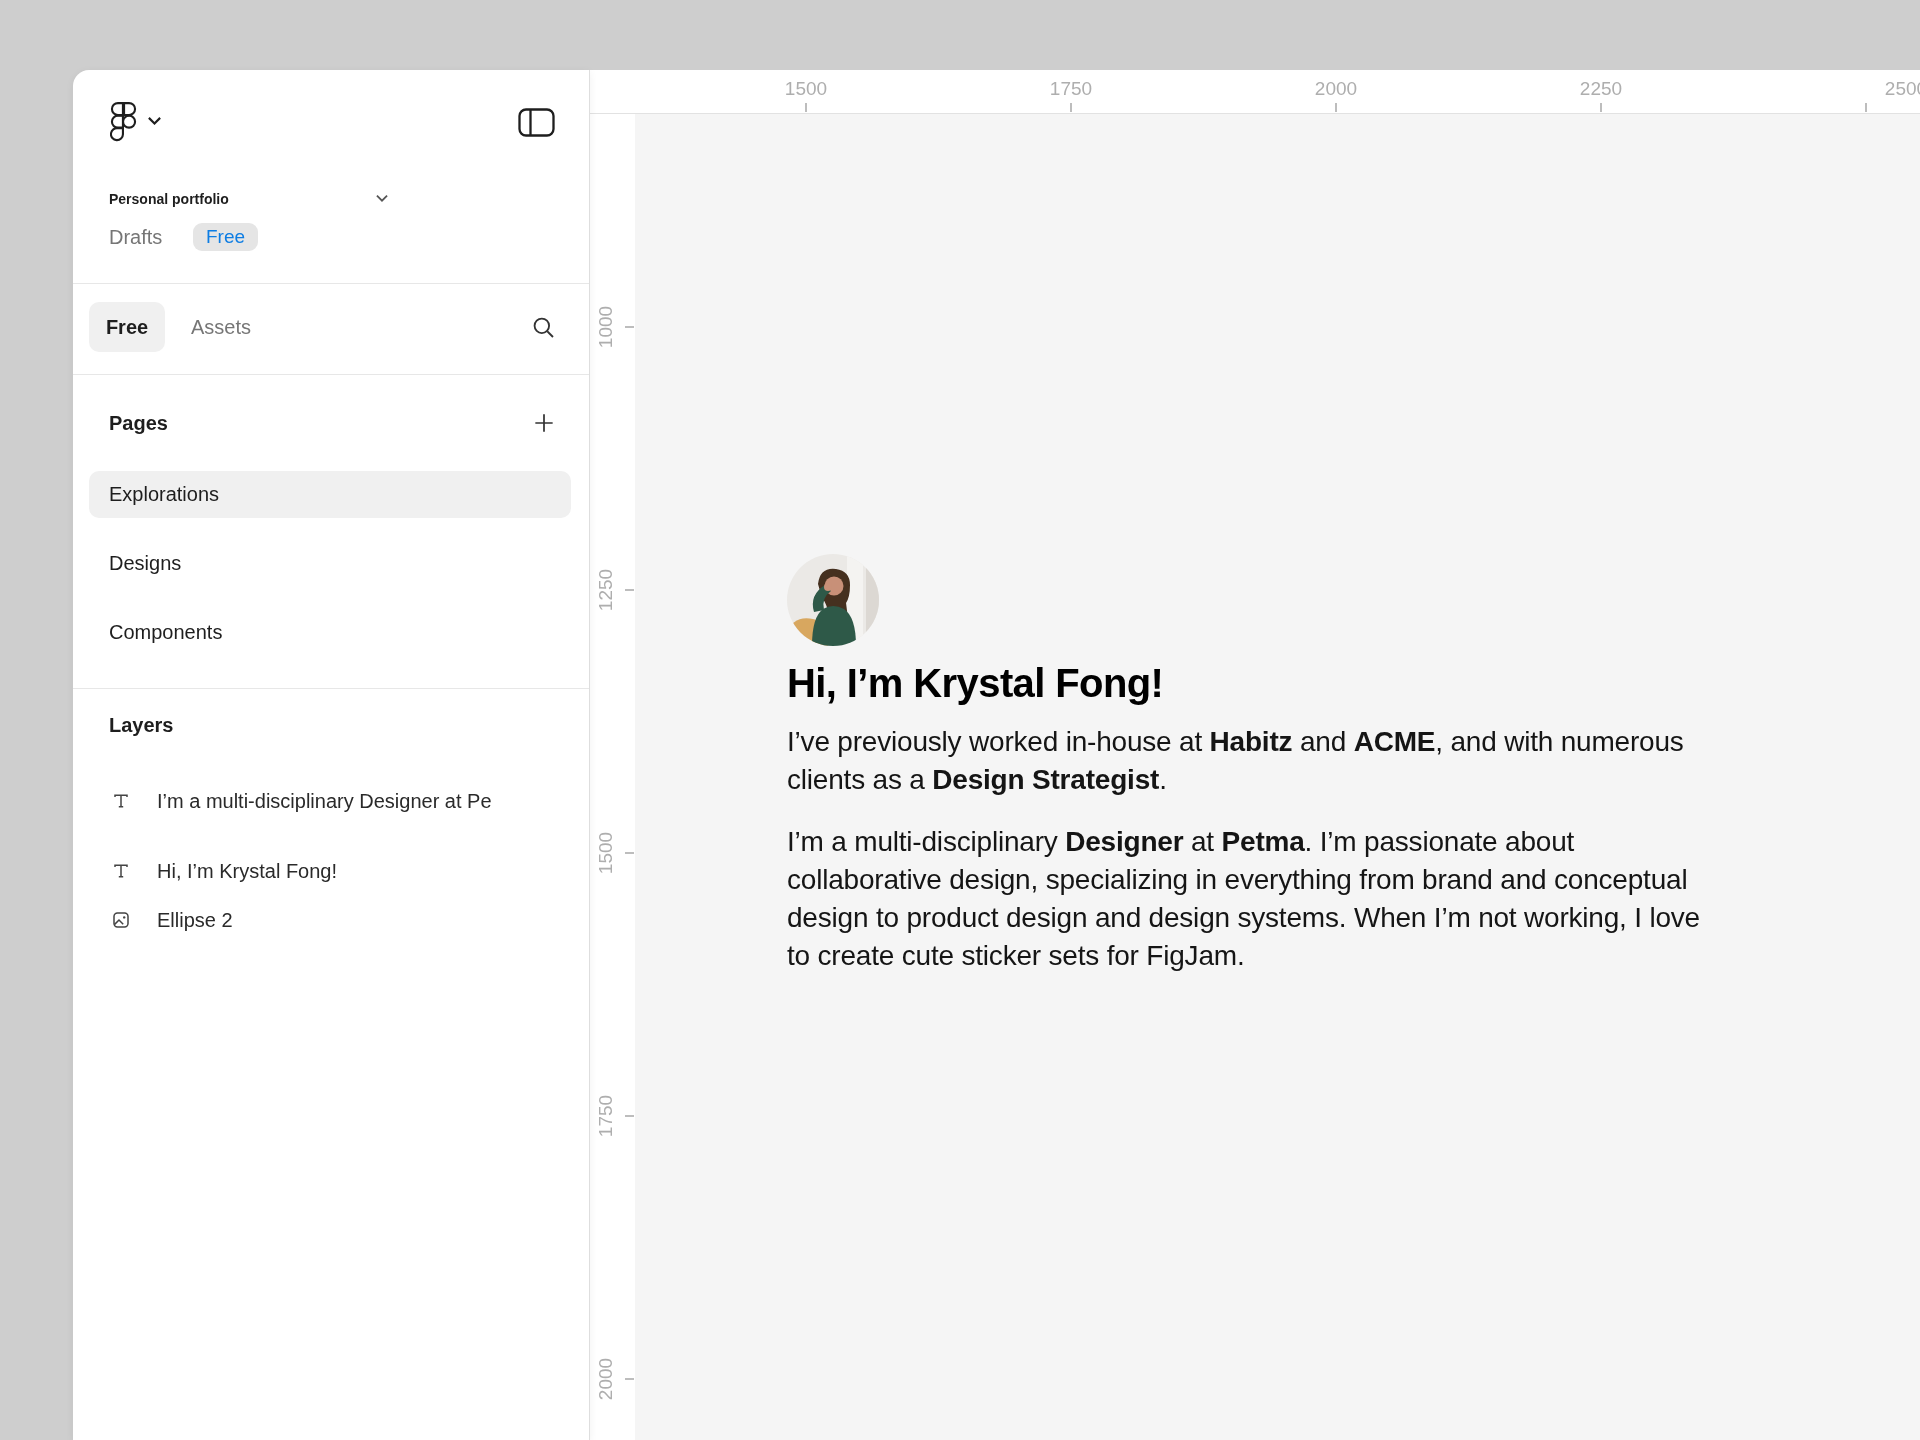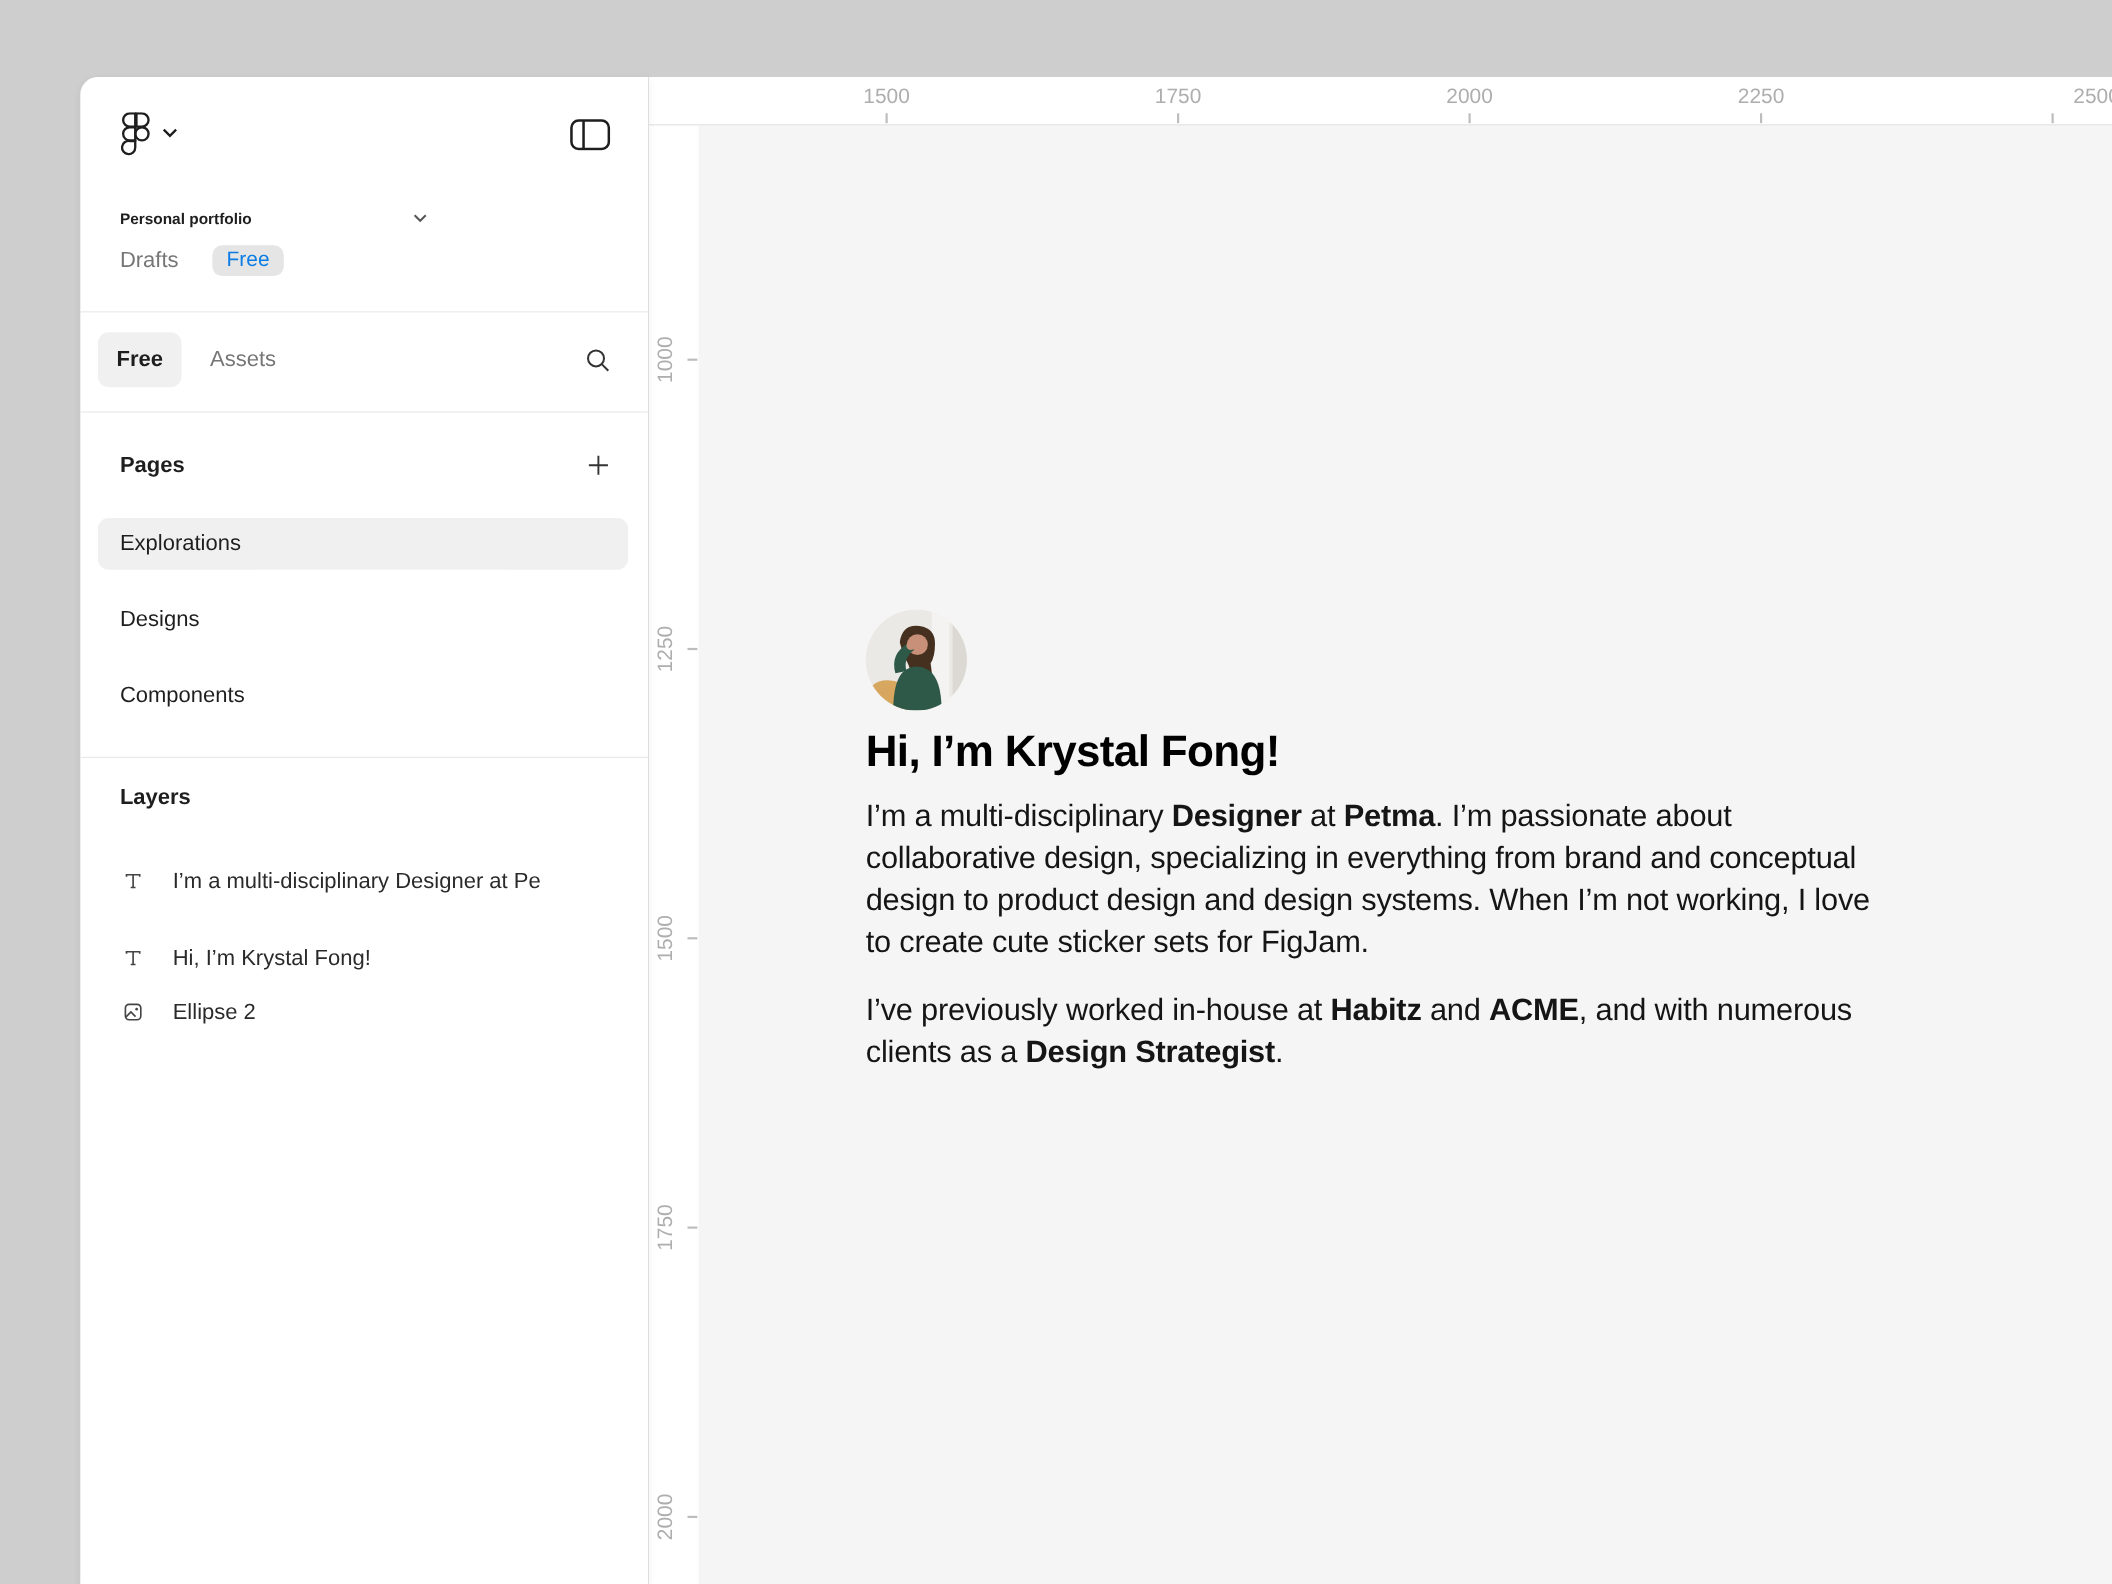--- a/index.html
+++ b/index.html
@@ -92,22 +92,22 @@
       <rect x="60" y="0" width="16" height="92" fill="#f4f3f1"></rect>
       <rect x="79" y="0" width="13" height="92" fill="#dcd8d3"></rect>
       <path d="M-2 92 Q0 60 26 65 Q45 69 41 92 Z" fill="#d8a75f"></path>
       <path d="M31 30 Q33 13 49 15 Q63 17 63 31 Q63 43 59 49 L63 80 Q50 70 44 73 Q41 50 35 44 Z" fill="#45301f"></path>
       <circle cx="47" cy="32" r="9.5" fill="#c89078"></circle>
       <path d="M27 58 Q22 41 38 31 L44 37 Q34 44 37 56 Z" fill="#2e5948"></path>
       <circle cx="41" cy="33" r="4" fill="#c89078"></circle>
       <path d="M25 92 Q25 63 36 55 Q46 49 57 55 Q69 63 69 92 Z" fill="#2e5948"></path>
     </svg>
     <h1 class="hero-title">Hi, I’m Krystal Fong!</h1>
+    <p class="para"><span>I’ve previously worked in-house at </span><b>Habitz</b><span> and </span><b>ACME</b><span>, and with numerous</span><br><span>clients as a </span><b>Design Strategist</b><span>.</span></p>
     <p class="para"><span>I’m a multi-disciplinary </span><b>Designer</b><span> at </span><b>Petma</b><span>. I’m passionate about</span><br><span>collaborative design, specializing in everything from brand and conceptual</span><br><span>design to product design and design systems. When I’m not working, I love</span><br><span>to create cute sticker sets for FigJam.</span></p>
-    <p class="para"><span>I’ve previously worked in-house at </span><b>Habitz</b><span> and </span><b>ACME</b><span>, and with numerous</span><br><span>clients as a </span><b>Design Strategist</b><span>.</span></p>
   </div>
 </div>
 
 <div class="sidebar">
 
   <svg class="abs icon-btn" style="left:37px;top:32px;" width="27" height="40" viewBox="0 0 24 36" fill="none" stroke="#1e1e1e" stroke-width="1.9">
     <path d="M11.5 1H7a5.4 5.4 0 0 0 0 10.8h4.5Z"></path>
     <path d="M11.5 12.3H7a5.4 5.4 0 0 0 0 10.8h4.5Z"></path>
     <path d="M11.5 23.6H7a5.4 5.4 0 1 0 4.5 5.3Z"></path>
     <path d="M12.5 1H17a5.4 5.4 0 0 1 0 10.8h-4.5Z"></path>

